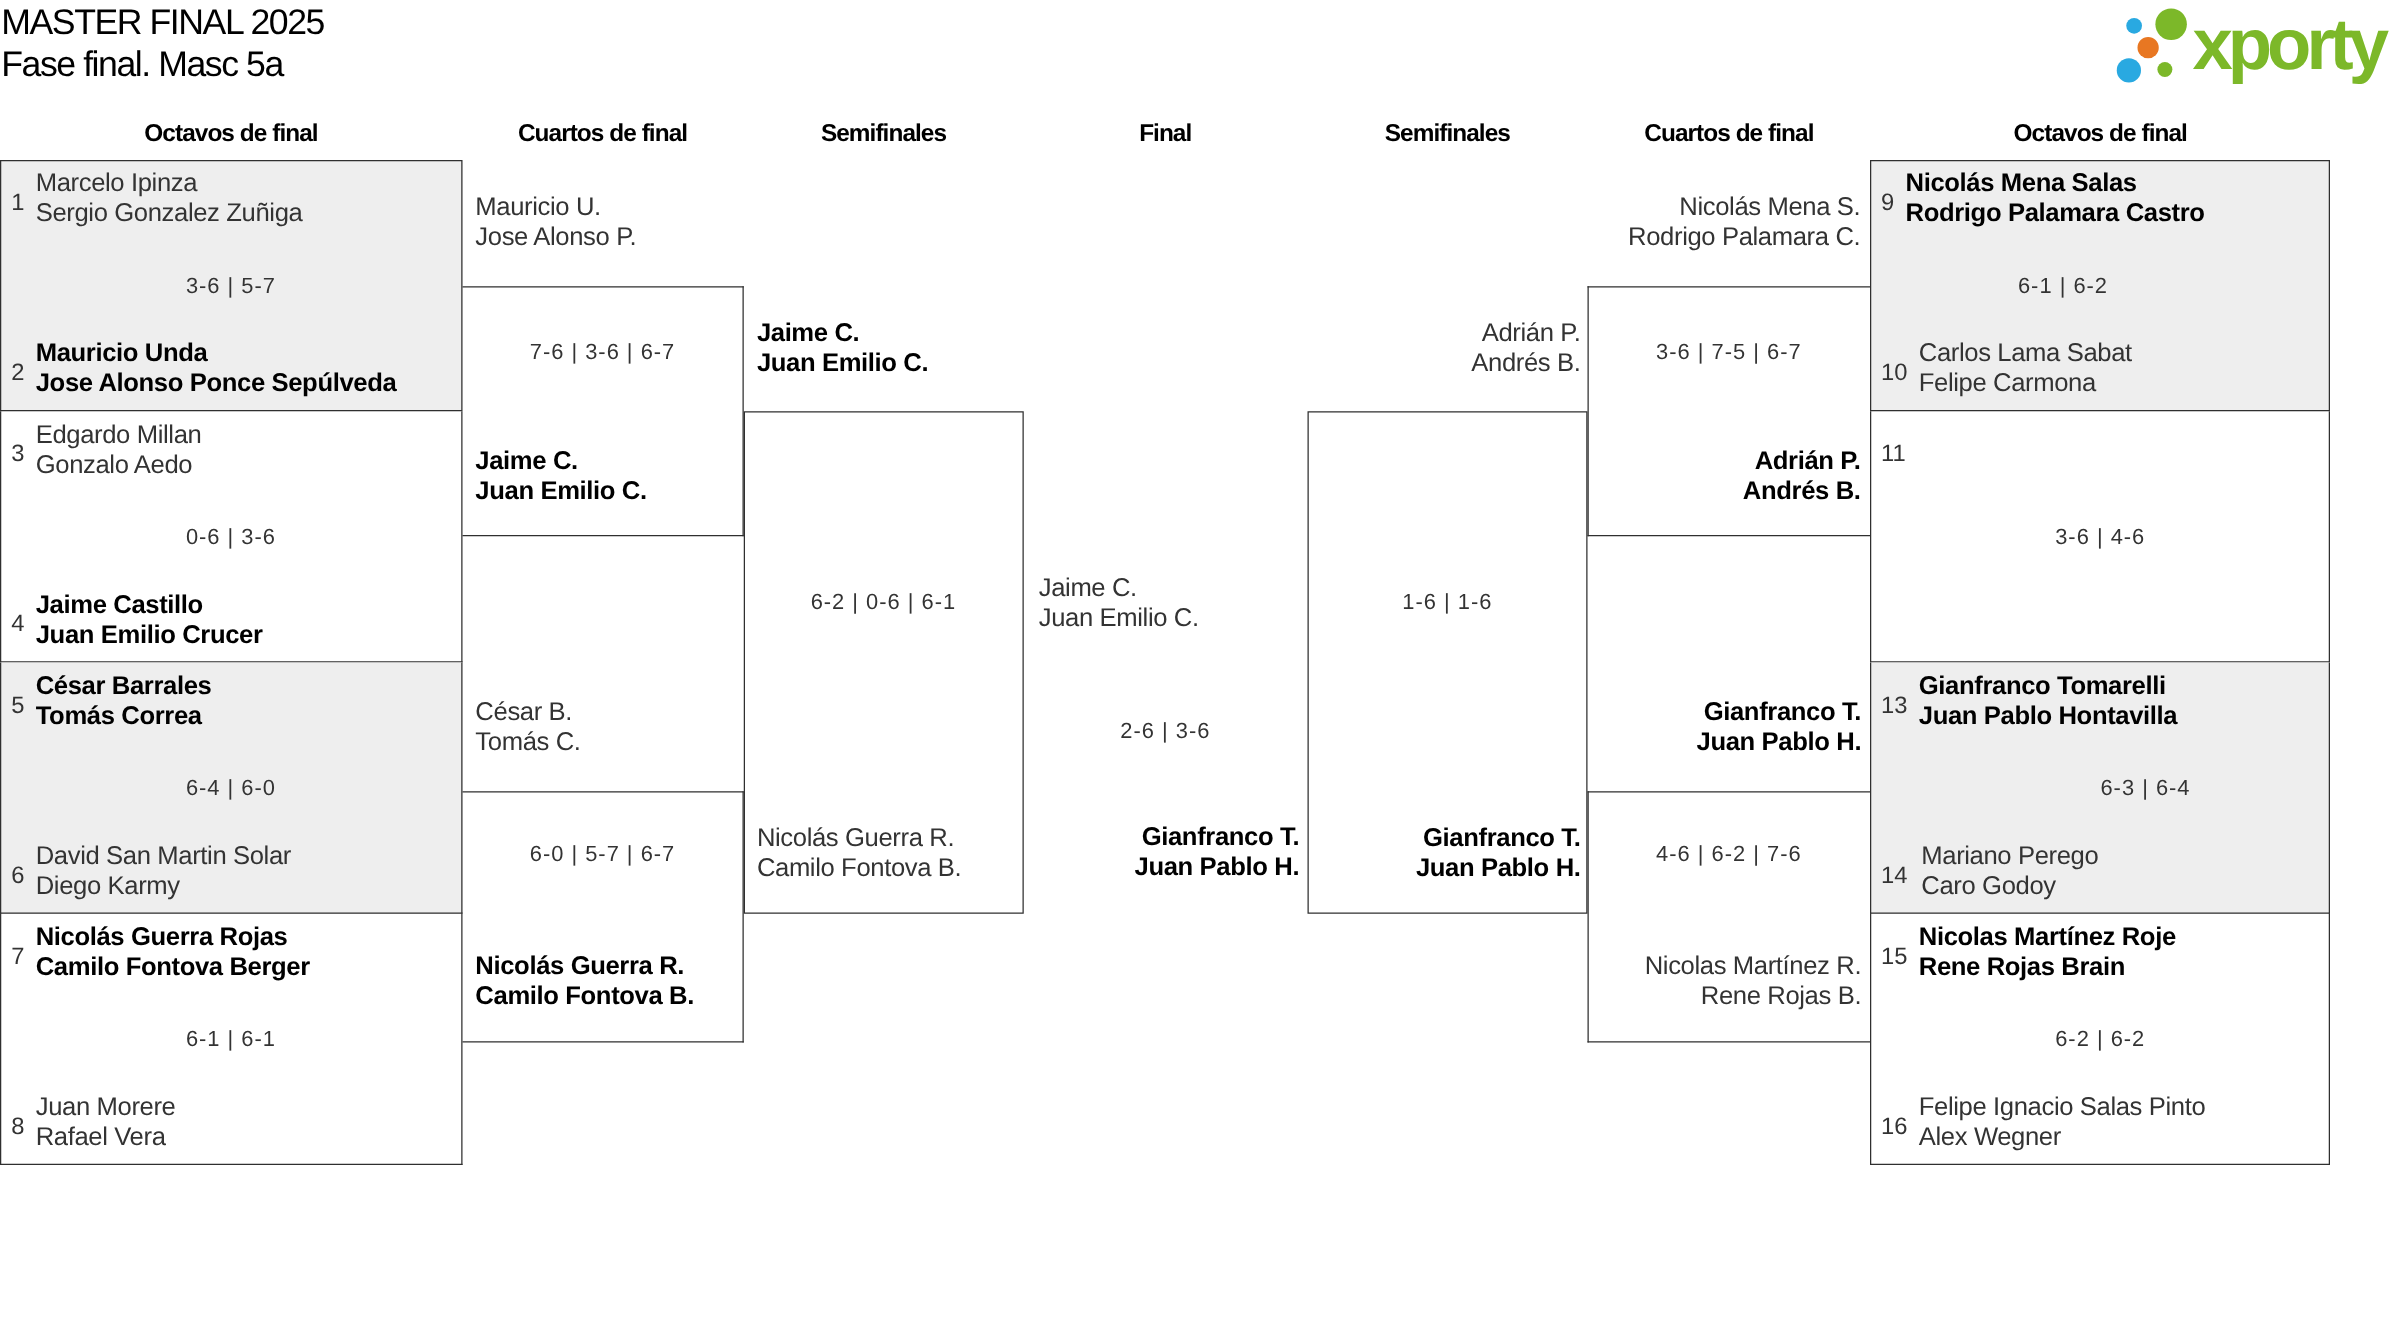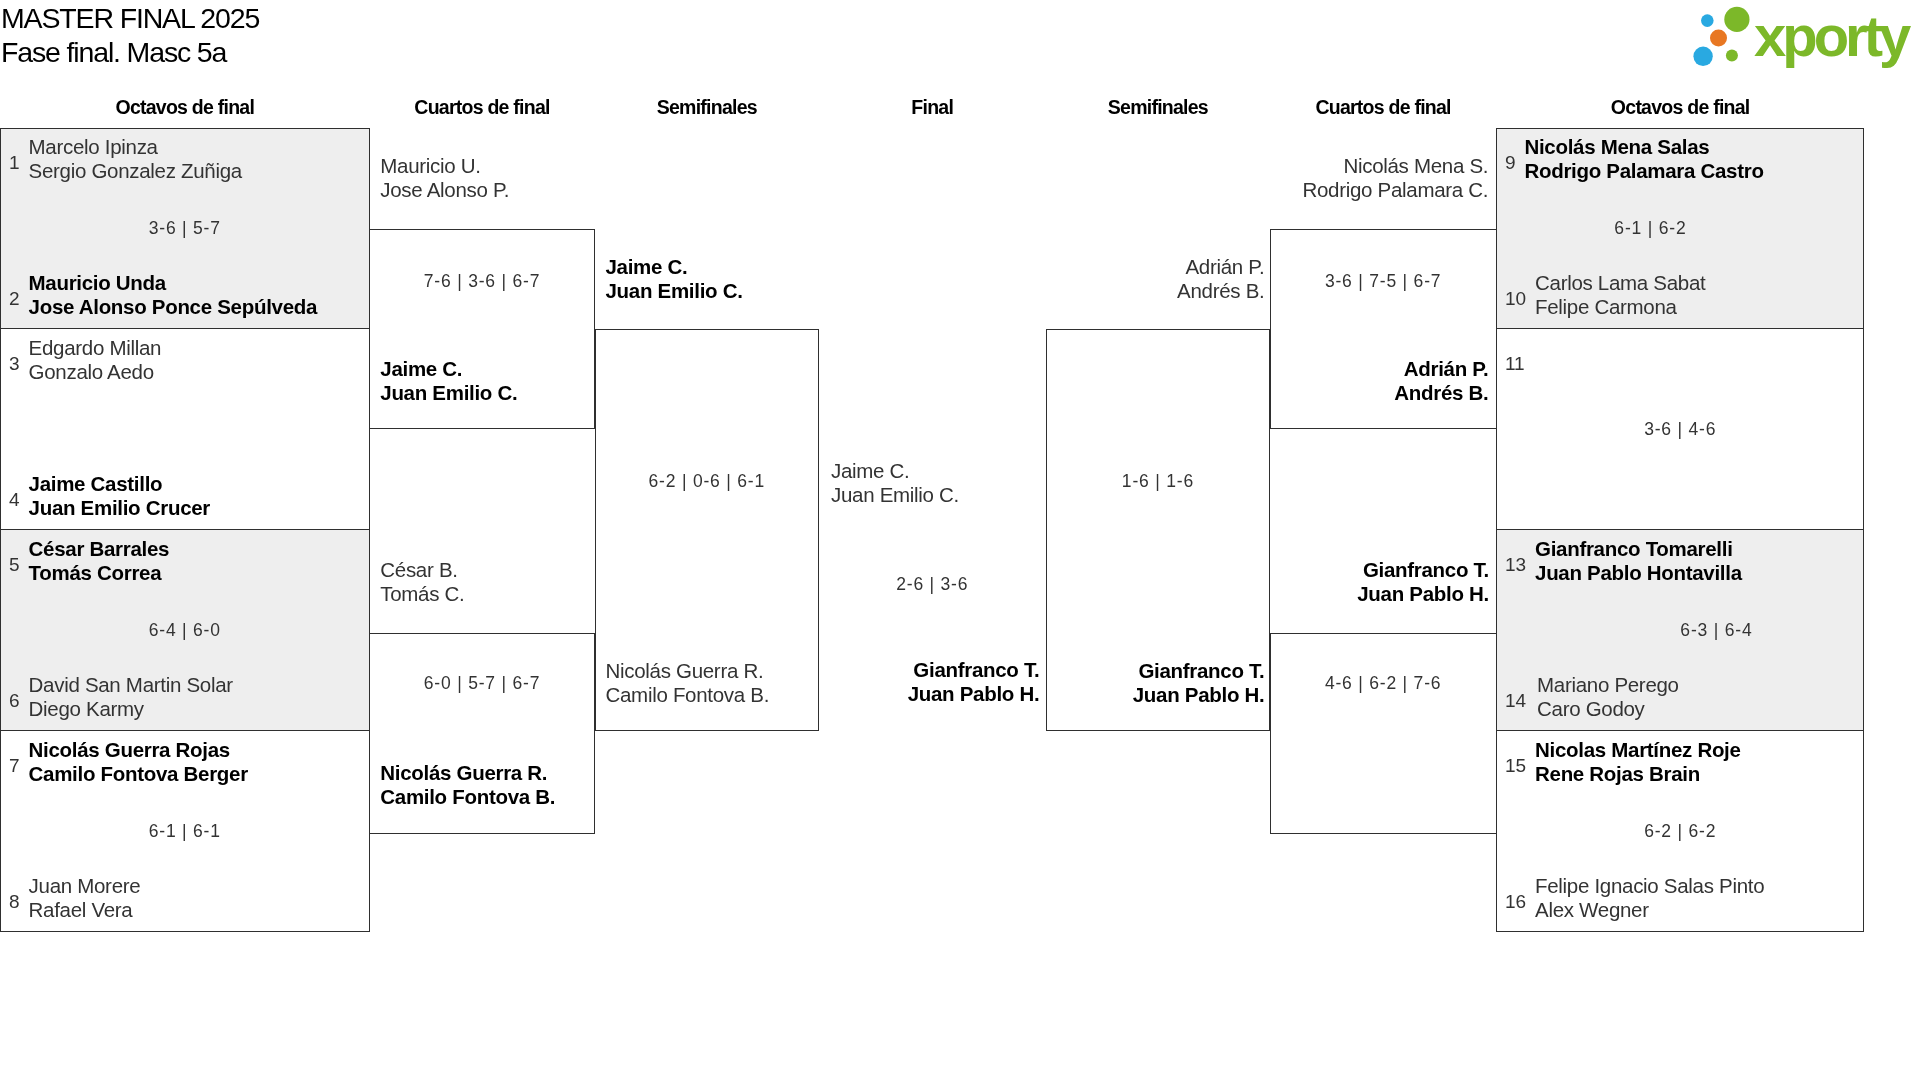--- a/index.html
+++ b/index.html
@@ -50,20 +50,21 @@
     </div>
 <div class="s" style="left:0px;top:216.1px;width:369.5px">3-6 | 5-7</div>
 <div class="row" style="left:9px;top:336.2px">
       <div class="seed">3</div>
       <div class="t" style="position:static;margin-left:9px">Edgardo Millan<br>Gonzalo Aedo</div>
     </div>
 <div class="row" style="left:9px;top:471.8px">
       <div class="seed">4</div>
       <div class="t b" style="position:static;margin-left:9px">Jaime Castillo<br>Juan Emilio Crucer</div>
     </div>
+<div class="s" style="left:0px;top:417.1px;width:369.5px">0-6 | 3-6</div>
 <div class="row" style="left:9px;top:537.2px">
       <div class="seed">5</div>
       <div class="t b" style="position:static;margin-left:9px">César Barrales<br>Tomás Correa</div>
     </div>
 <div class="row" style="left:9px;top:672.8px">
       <div class="seed">6</div>
       <div class="t" style="position:static;margin-left:9px">David San Martin Solar<br>Diego Karmy</div>
     </div>
 <div class="s" style="left:0px;top:618.1px;width:369.5px">6-4 | 6-0</div>
 <div class="row" style="left:9px;top:738.2px">
@@ -129,12 +130,13 @@
 <div class="s" style="left:819px;top:572.3px;width:226.5px">2-6 | 3-6</div>
 <div class="t b ra" style="right:880.7px;top:658.0px">Gianfranco T.<br>Juan Pablo H.</div>
 <div class="t ra" style="right:655.6px;top:254.9px">Adrián P.<br>Andrés B.</div>
 <div class="s" style="left:1045.5px;top:468.8px;width:224.79999999999995px">1-6 | 1-6</div>
 <div class="t b ra" style="right:655.6px;top:658.7px">Gianfranco T.<br>Juan Pablo H.</div>
 <div class="t ra" style="right:431.8px;top:154.4px">Nicolás Mena S.<br>Rodrigo Palamara C.</div>
 <div class="s" style="left:1270.3px;top:268.6px;width:225.60000000000014px">3-6 | 7-5 | 6-7</div>
 <div class="t b ra" style="right:431.6px;top:356.7px">Adrián P.<br>Andrés B.</div>
 <div class="t b ra" style="right:431.1px;top:558.4px">Gianfranco T.<br>Juan Pablo H.</div>
 <div class="s" style="left:1270.3px;top:670.6px;width:225.60000000000014px">4-6 | 6-2 | 7-6</div>
+<div class="t ra" style="right:431.1px;top:761.2px">Nicolas Martínez R.<br>Rene Rojas B.</div>
 </div>
 </body></html>

